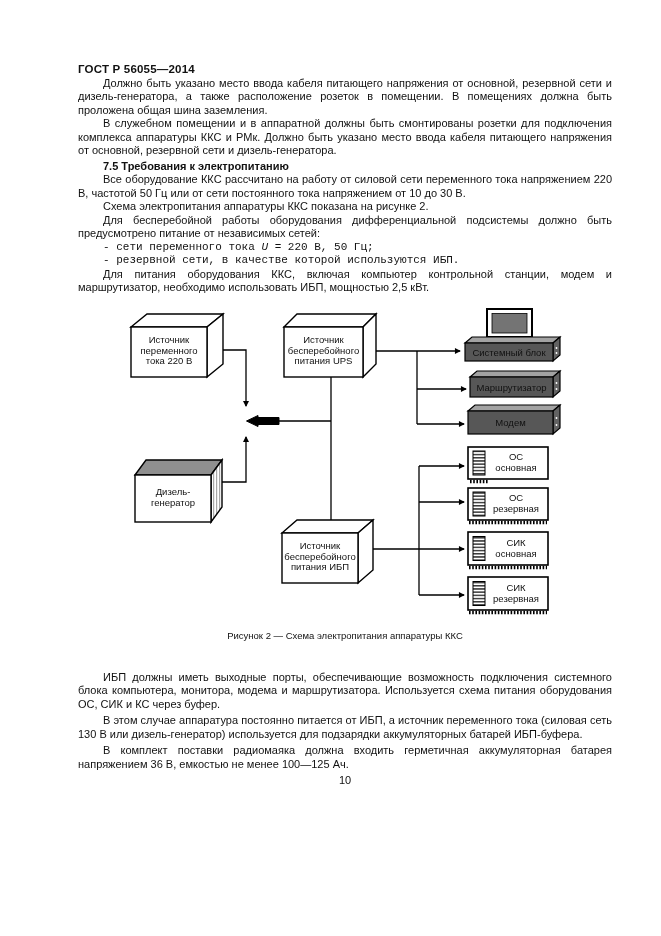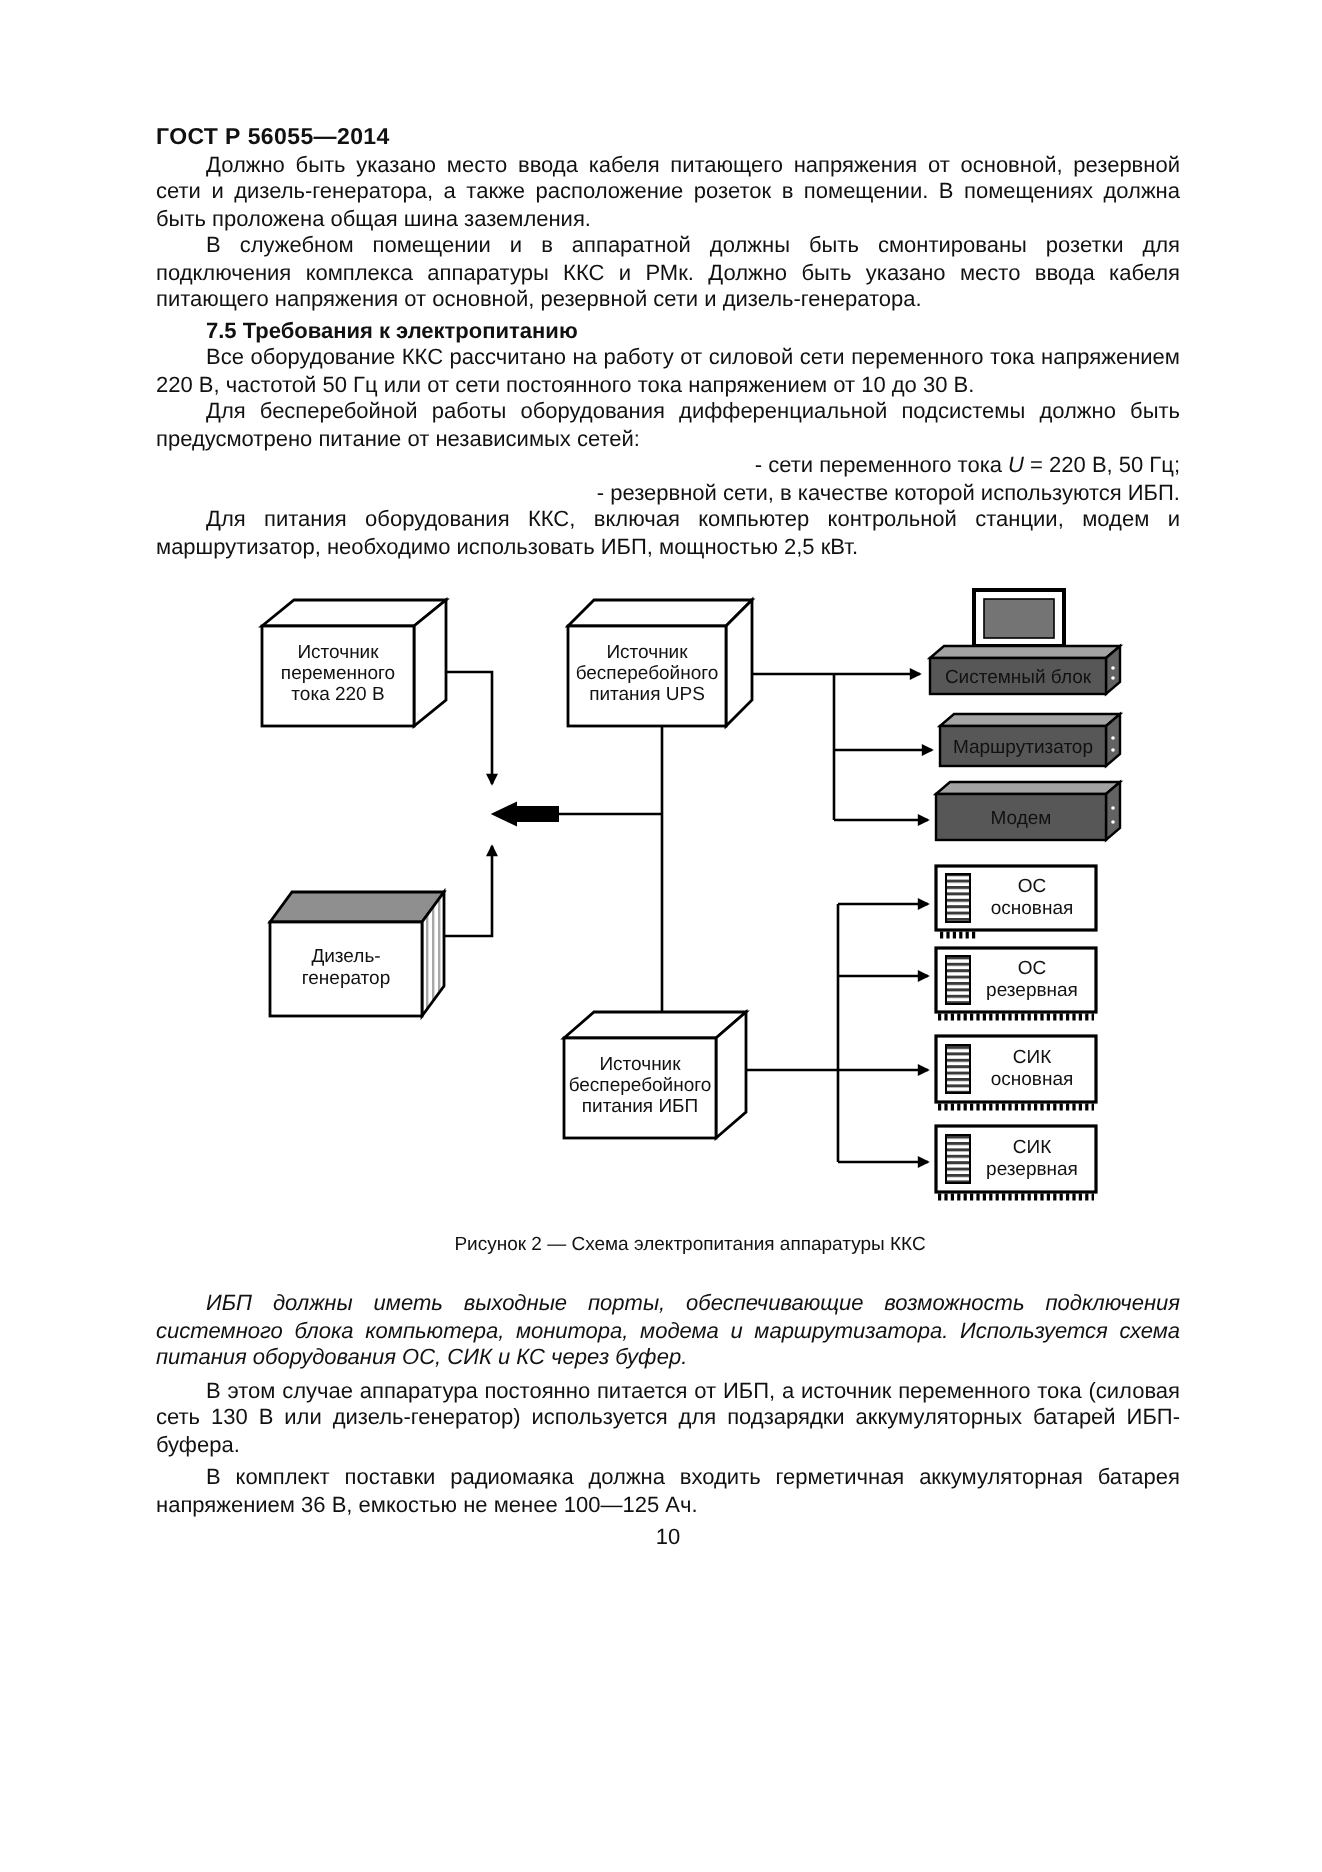--- a/index.html
+++ b/index.html
@@ -1,43 +1,44 @@
 <!DOCTYPE html>
 <html><head>
 <meta charset="utf-8">
 <style>
   html,body{margin:0;padding:0;background:#fff;}
   body{width:661px;height:936px;overflow:hidden;position:relative;
        font-family:"Liberation Sans","DejaVu Sans",sans-serif;
        font-size:11px;line-height:13.5px;color:#111;}
-  .page{padding:0 71px 0 78px;}
+  .page{padding:0 49px 0 78px;}
   .gost-header{margin:63px 0 0 0;font-weight:bold;font-size:11.5px;letter-spacing:.2px;}
   p{margin:0;text-align:justify;text-indent:25px;}
   p.first{margin-top:16px;}
   .h75{font-weight:bold;margin:2px 0 0 0;text-indent:25px;}
-  .li{text-align:right;}
+  .li{text-align:left;font-family:Liberation Mono, monospace;}
   .fig-wrap{width:661px;height:346px;margin:2px 0 0 -78px;}
   .sp{margin-top:3px;}
-  .p8{margin-top:17px;font-style:italic;}
+  .p8{margin-top:28px;}
   .page-num{margin-top:3px;text-align:center;text-indent:0;}
   svg text{font-family:"Liberation Sans","DejaVu Sans",sans-serif;font-size:9.5px;fill:#111;}
   svg text.cap{font-size:9.5px;}
 </style>
 </head>
 <body>
 
 <div class="page">
   <div class="gost-header">ГОСТ Р 56055—2014</div>
 
   <p>Должно быть указано место ввода кабеля питающего напряжения от основной, резервной сети и дизель-генератора, а также расположение розеток в помещении. В помещениях должна быть проложена общая шина заземления.</p>
   <p>В служебном помещении и в аппаратной должны быть смонтированы розетки для подключения комплекса аппаратуры ККС и РМк. Должно быть указано место ввода кабеля питающего напряжения от основной, резервной сети и дизель-генератора.</p>
 
   <div class="h75">7.5  Требования к электропитанию</div>
 
   <p>Все оборудование ККС рассчитано на работу от силовой сети переменного тока напряжением 220 В, частотой 50 Гц или от сети постоянного тока напряжением от 10 до 30 В.</p>
+  <p>Схема электропитания аппаратуры ККС показана на рисунке 2.</p>
   <p>Для бесперебойной работы оборудования дифференциальной подсистемы должно быть предусмотрено питание от независимых сетей:</p>
 
   <p class="li"><span>- сети переменного тока </span><i>U</i><span> = 220 В, 50 Гц;</span></p>
   <p class="li"><span>- резервной сети, в качестве которой используются ИБП.</span></p>
 
   <p>Для питания оборудования ККС, включая компьютер контрольной станции, модем и маршрутизатор, необходимо использовать ИБП, мощностью 2,5 кВт.</p>
 
   <div class="fig-wrap">
   <svg width="661" height="346" viewBox="0 352 661 346">
     <defs>

